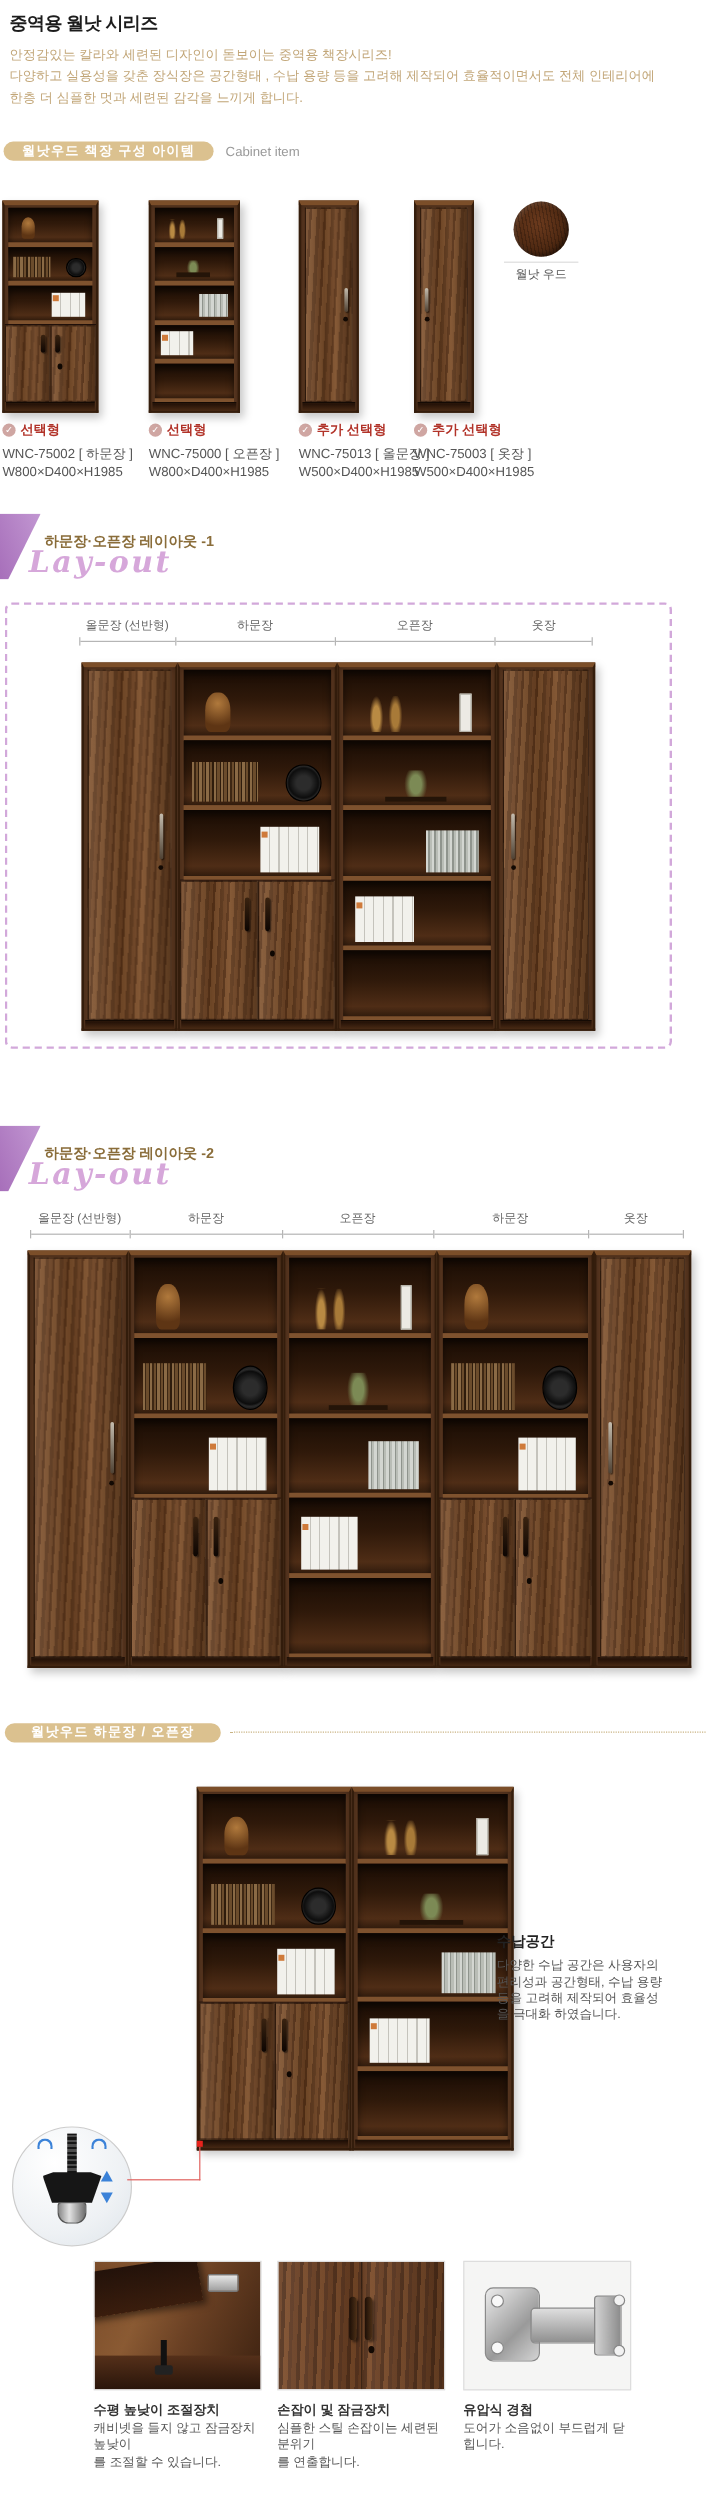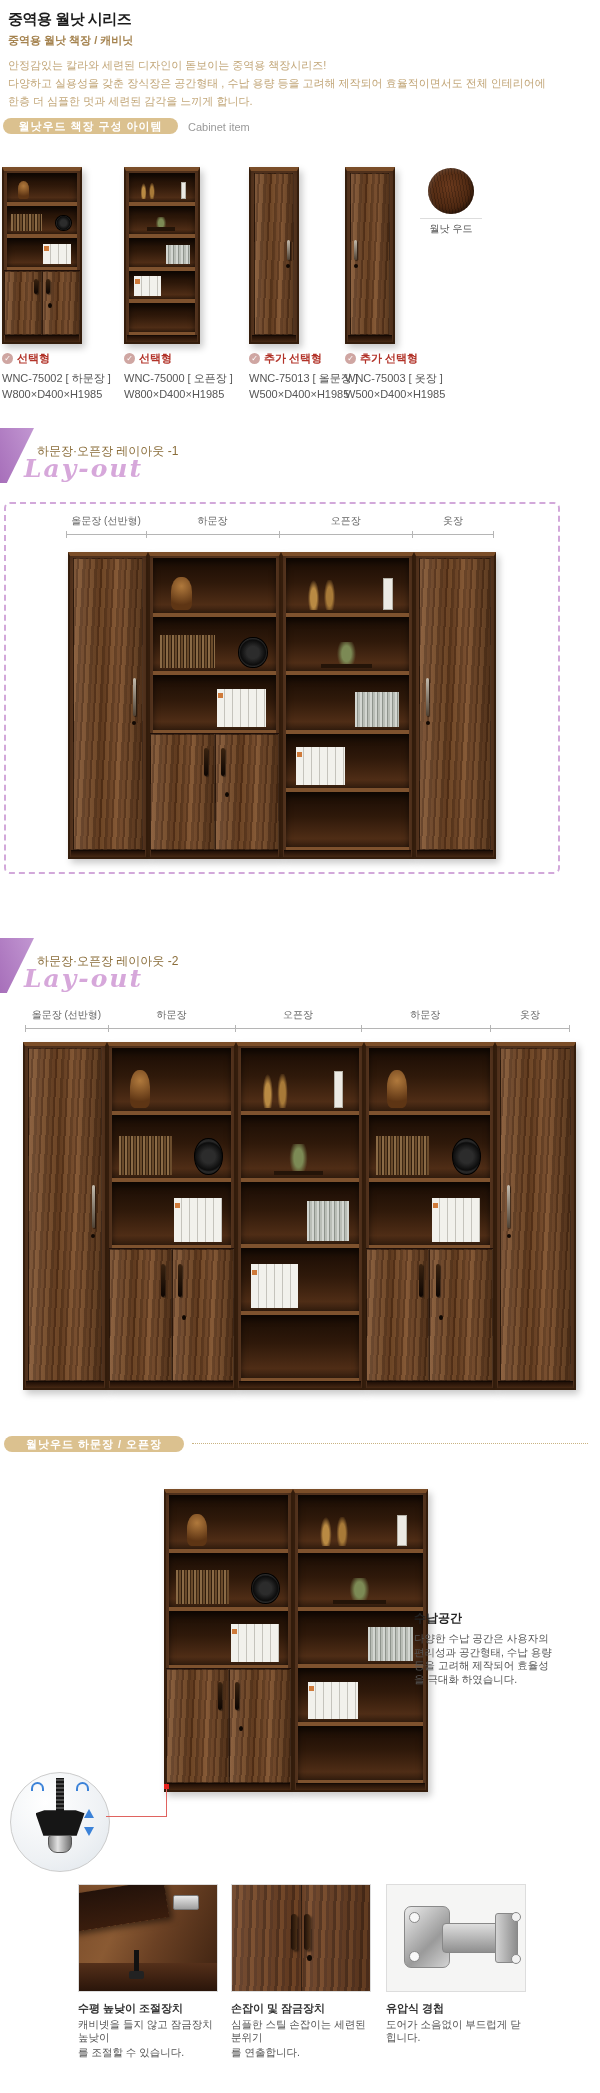--- a/index.html
+++ b/index.html
@@ -89,21 +89,21 @@
   #swatch::after{content:"";position:absolute;inset:0;border-radius:50%;
        background:repeating-linear-gradient(80deg,rgba(0,0,0,.22) 0 1px,rgba(0,0,0,0) 1px 3px);}
   #swatch-label{position:absolute;left:420px;top:218px;width:62px;text-align:center;
        font-size:10px;color:#555;border-top:1px solid #ddd;padding-top:3px;}
 
   
   .lhead{position:absolute;left:0;width:320px;height:62px;}
   .lhead .tri{position:absolute;left:0;top:0;width:34px;height:55px;
        background:linear-gradient(250deg,#c297d2,#a76fba);
        clip-path:polygon(0 0,100% 0,20% 100%,0 100%);}
-  .lhead .ltitle{position:absolute;left:37px;top:15px;font-size:12px;font-weight:normal;color:#8a6d3a;}
+  .lhead .ltitle{position:absolute;left:37px;top:15px;font-size:12px;font-weight:bold;color:#8a6d3a;}
   .lhead .lscript{position:absolute;left:24px;top:26px;font-family:"DejaVu Serif","Liberation Serif",serif;
        font-style:italic;font-weight:bold;font-size:25px;letter-spacing:2px;color:#d6a7da;}
   #lhead1{top:428px;} #lhead2{top:938px;}
 
   
   .dimrow{position:absolute;display:flex;}
   .seg{position:relative;text-align:center;}
   .seg-label{display:block;font-size:10px;color:#666;white-space:nowrap;margin-bottom:3px;}
   .seg-line{position:relative;height:7px;border-left:1px solid #b5b5b5;}
   .seg:last-child .seg-line{border-right:1px solid #b5b5b5;}
@@ -186,21 +186,20 @@
        background:#f2f2f2;border:1px solid #888;}
   .hc::before{top:-2px;} .hc::after{bottom:-2px;}
 </style>
 </head>
 <body>
 
 <div id="page" data-interactable="false">
 
   <div class="hdr" data-interactable="false">
     <div class="hdr-title" data-interactable="false">중역용 월낫 시리즈</div>
-    <div class="hdr-sub" data-interactable="false">중역용 월낫 책장 / 캐비닛</div>
     <div class="hdr-desc" data-interactable="false">
       <div data-interactable="false">안정감있는 칼라와 세련된 디자인이 돋보이는 중역용 책장시리즈!</div>
       <div data-interactable="false">다양하고 실용성을 갖춘 장식장은 공간형태 , 수납 용량 등을 고려해 제작되어 효율적이면서도 전체 인테리어에</div>
       <div data-interactable="false">한층 더 심플한 멋과 세련된 감각을 느끼게 합니다.</div>
     </div>
   </div>
 
   <div class="pill" id="pill1" data-interactable="false">월낫우드 책장 구성 아이템</div>
   <div id="pill1-side" data-interactable="false">Cabinet item</div>
 

